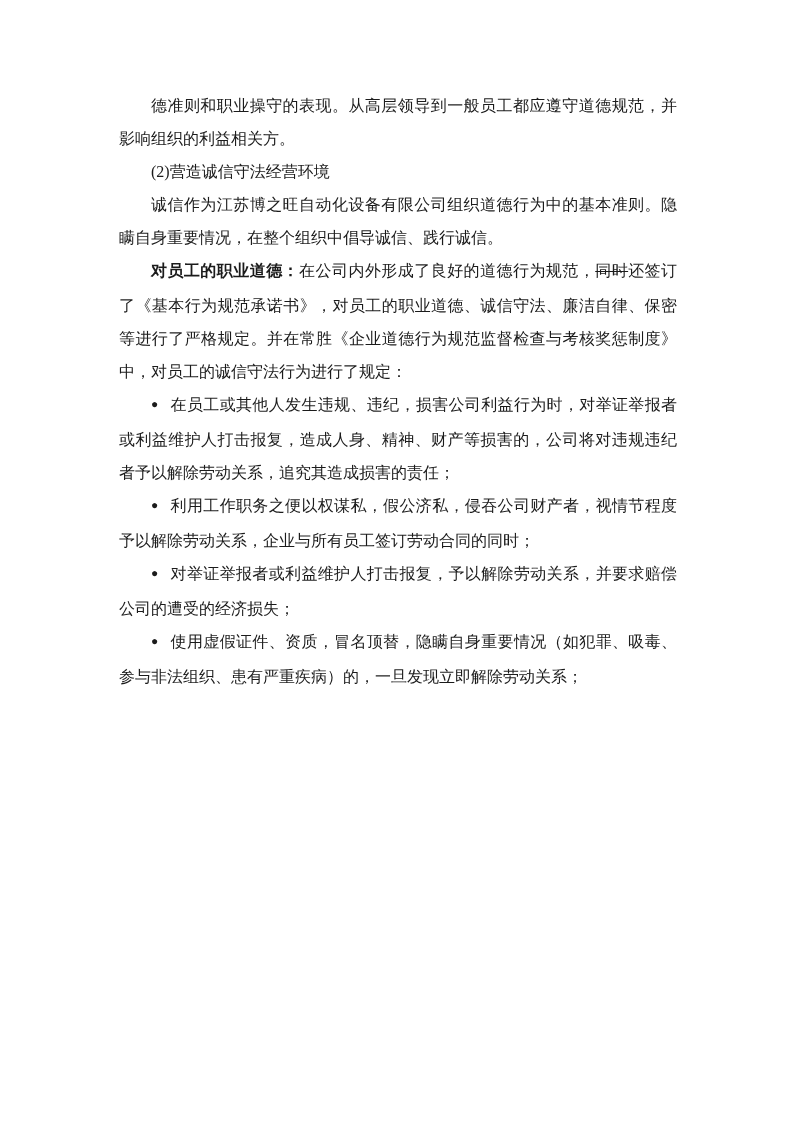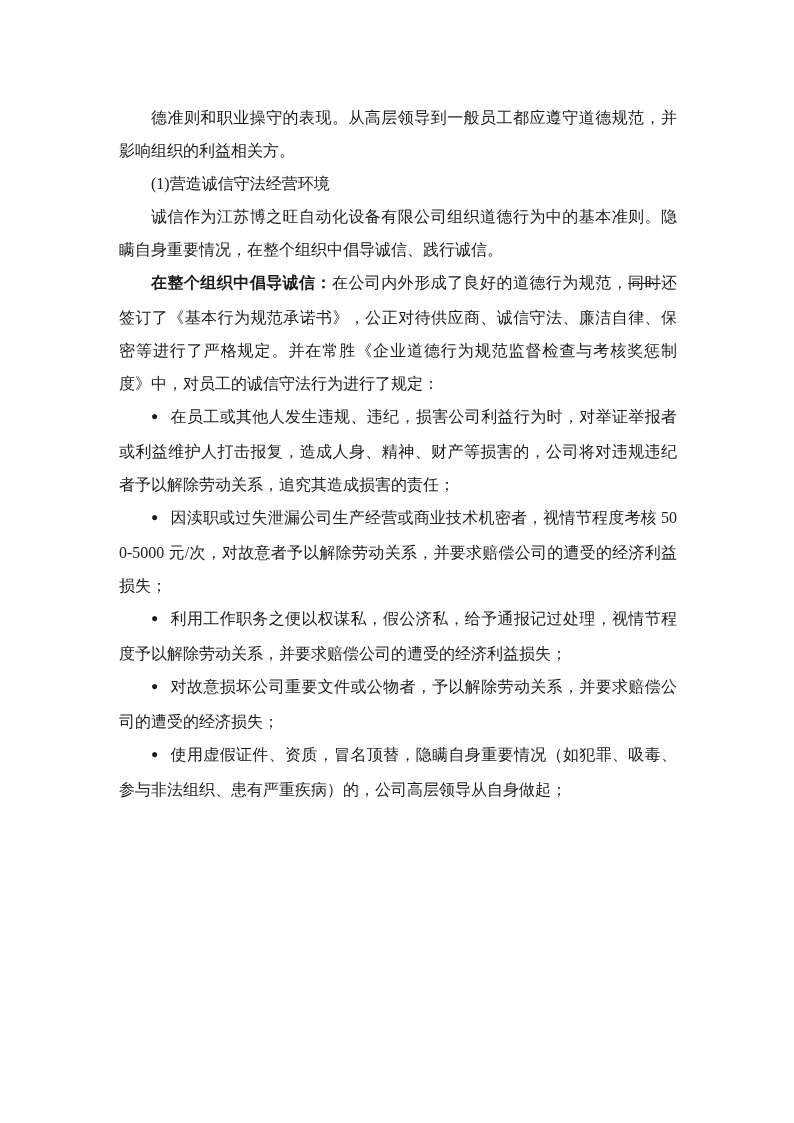--- a/index.html
+++ b/index.html
@@ -4,21 +4,21 @@
 <style>
   html, body {
     margin: 0;
     padding: 0;
     background: #ffffff;
   }
   .page {
     position: relative;
     width: 794px;
     height: 948px;
-    margin: 12px auto;
+    margin: 0 auto;
     background: #ffffff;
     box-sizing: border-box;
     padding: 89px 117px 0 119px;
     overflow: hidden;
   }
   .doc {
     font-family: "Liberation Serif", "DejaVu Serif", serif;
     color: #1b1b1b;
   }
   .doc p, .doc h3 {
@@ -43,44 +43,41 @@
 </style>
 </head>
 <body>
 
 <div class="page">
   <div class="doc">
 
     <p class="no-indent">德准则和职业操守的表现。从高层领导到一般员工都应遵守道德规范，并影响组织的利益相关方。</p>
 
 
-    <h3 class="heading">(1)营造诚信守法经营环境</h3>
+    <h3 class="heading">(2)营造诚信守法经营环境</h3>
 
     <p>诚信作为江苏博之旺自动化设备有限公司组织道德行为中的基本准则。隐瞒自身重要情况，在整个组织中倡导诚信、践行诚信。</p>
 
     <p>
-      <span class="bold">在整个组织中倡导诚信：</span><span>在公司内外形成了良好的道德行为规范，</span><span class="strike">同时</span><span>还签订了《基本行为规范承诺书》，公正对待供应商、诚信守法、廉洁自律、保密等进行了严格规定。并在常胜《企业道德行为规范监督检查与考核奖惩制度》中，对员工的诚信守法行为进行了规定：</span>
+      <span class="bold">对员工的职业道德：</span><span>在公司内外形成了良好的道德行为规范，</span><span class="strike">同时</span><span>还签订了《基本行为规范承诺书》，对员工的职业道德、诚信守法、廉洁自律、保密等进行了严格规定。并在常胜《企业道德行为规范监督检查与考核奖惩制度》中，对员工的诚信守法行为进行了规定：</span>
     </p>
 
     <p>
       <span class="bullet-dot">●</span><span>在员工或其他人发生违规、违纪，损害公司利益行为时，对举证举报者或利益维护人打击报复，造成人身、精神、财产等损害的，公司将对违规违纪者予以解除劳动关系，追究其造成损害的责任；</span>
     </p>
 
-    <p>
-      <span class="bullet-dot">●</span><span>因渎职或过失泄漏公司生产经营或商业技术机密者，视情节程度考核 500-5000 元/次，对故意者予以解除劳动关系，并要求赔偿公司的遭受的经济利益损失；</span>
-    </p>
 
     <p>
-      <span class="bullet-dot">●</span><span>利用工作职务之便以权谋私，假公济私，给予通报记过处理，视情节程度予以解除劳动关系，并要求赔偿公司的遭受的经济利益损失；</span>
+      <span class="bullet-dot">●</span><span>利用工作职务之便以权谋私，假公济私，侵吞公司财产者，视情节程度予以解除劳动关系，企业与所有员工签订劳动合同的同时；</span>
     </p>
 
 
     <p>
-      <span class="bullet-dot">●</span><span>对故意损坏公司重要文件或公物者，予以解除劳动关系，并要求赔偿公司的遭受的经济损失；</span>
+      <span class="bullet-dot">●</span><span>对举证举报者或利益维护人打击报复，予以解除劳动关系，并要求赔偿公司的遭受的经济损失；</span>
     </p>
 
 
     <p>
-      <span class="bullet-dot">●</span><span>使用虚假证件、资质，冒名顶替，隐瞒自身重要情况（如犯罪、吸毒、参与非法组织、患有严重疾病）的，公司高层领导从自身做起；</span>
+      <span class="bullet-dot">●</span><span>使用虚假证件、资质，冒名顶替，隐瞒自身重要情况（如犯罪、吸毒、参与非法组织、患有严重疾病）的，一旦发现立即解除劳动关系；</span>
     </p>
 
   </div>
 </div>
 
 </body></html>

